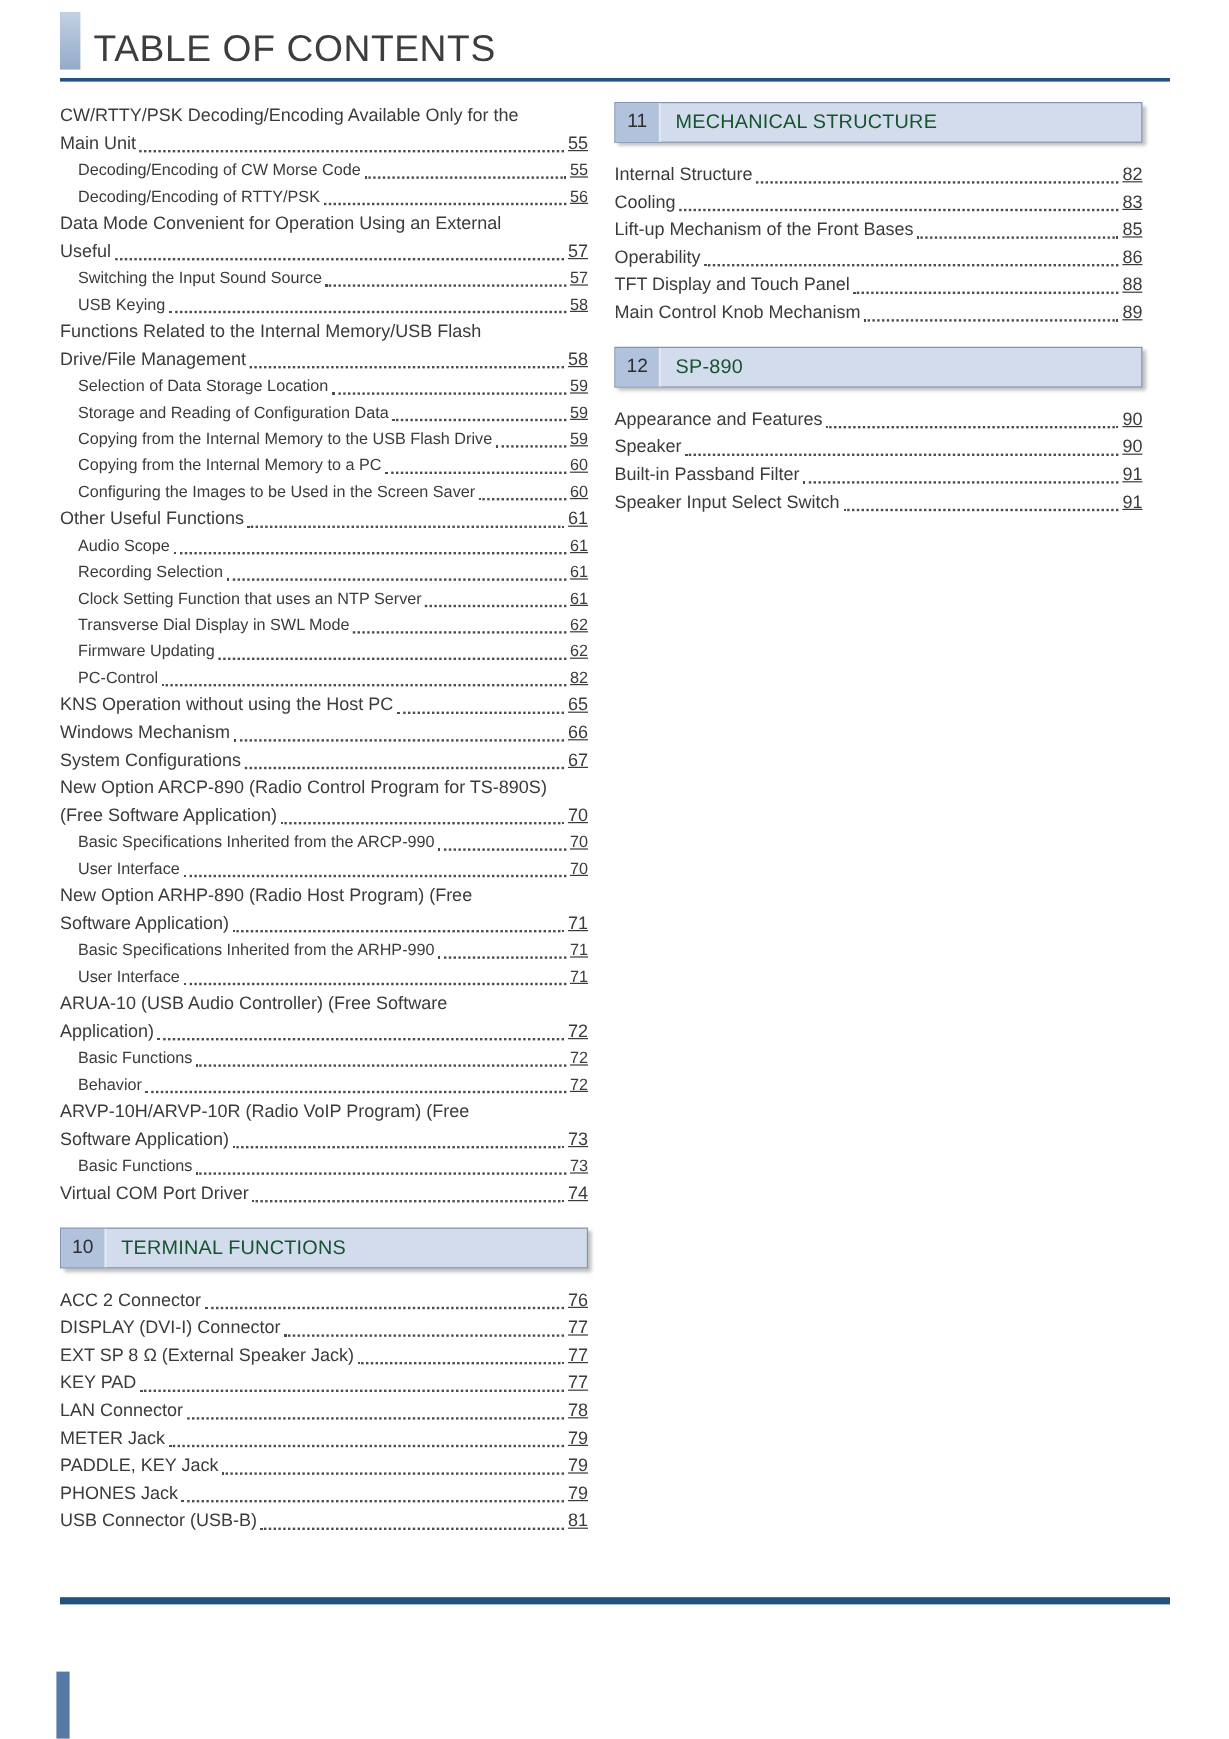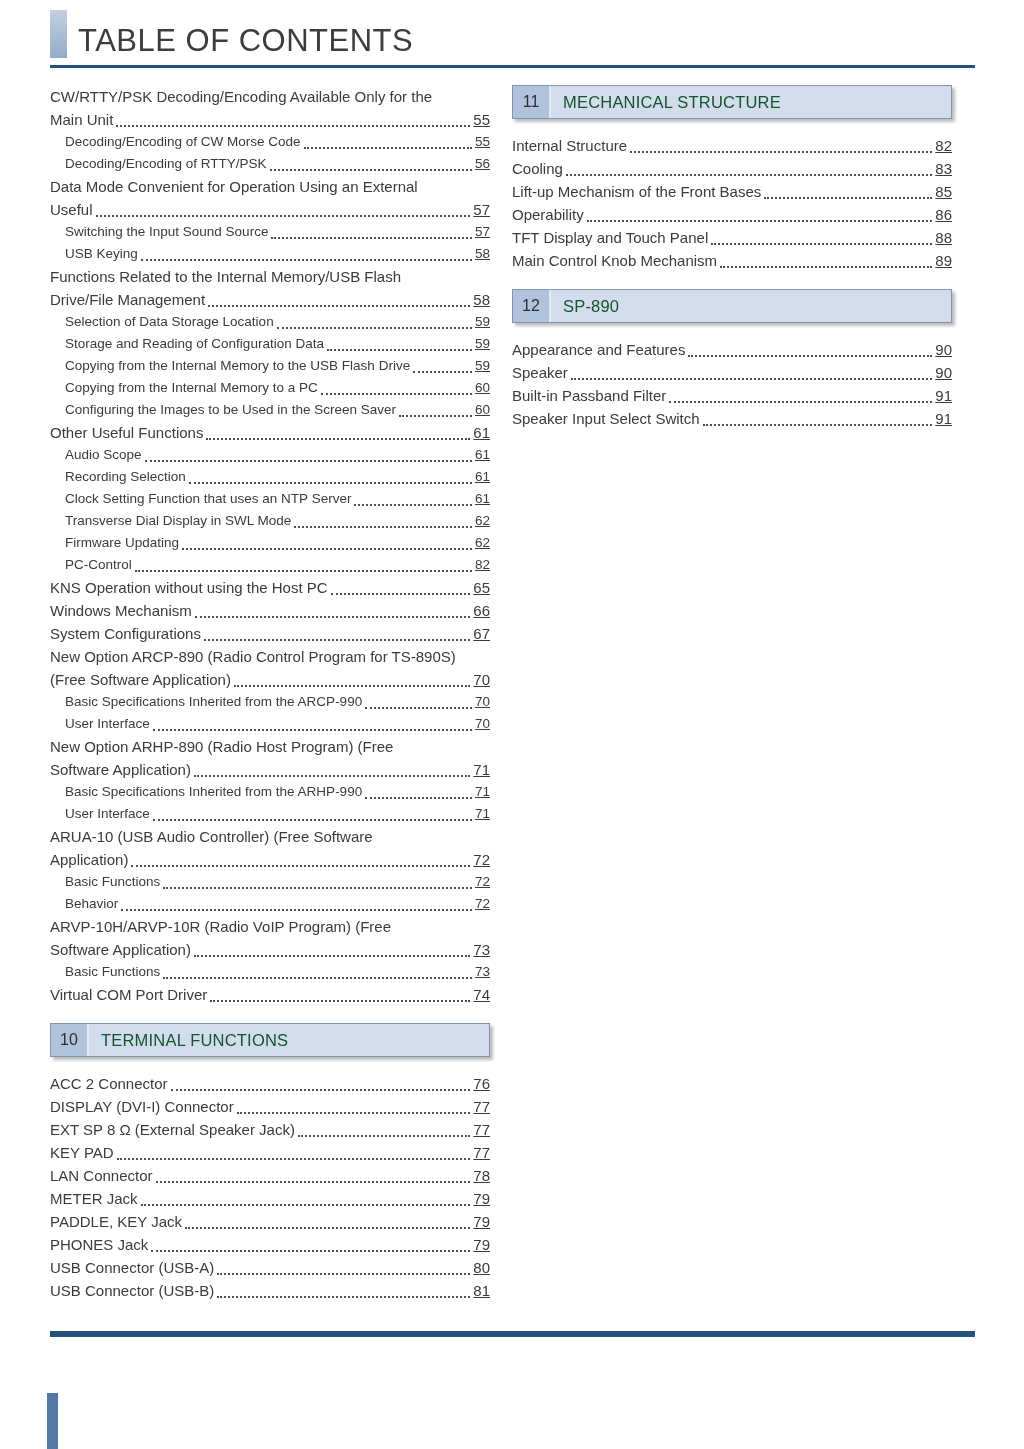--- a/index.html
+++ b/index.html
@@ -394,27 +394,20 @@
         </div>
         <div class="entry">
           <div class="line-last">
             <span class="txt">PHONES Jack</span>
             <span class="dots"></span>
             <span class="pg">79</span>
           </div>
         </div>
         <div class="entry">
           <div class="line-last">
-            <span class="txt">USB Connector (USB-A)</span>
-            <span class="dots"></span>
-            <span class="pg">80</span>
-          </div>
-        </div>
-        <div class="entry">
-          <div class="line-last">
             <span class="txt">USB Connector (USB-B)</span>
             <span class="dots"></span>
             <span class="pg">81</span>
           </div>
         </div>
       </div>
     <div class="col">
         <div class="section-box">
           <span class="section-num">11</span>
           <span class="section-title">MECHANICAL STRUCTURE</span>

